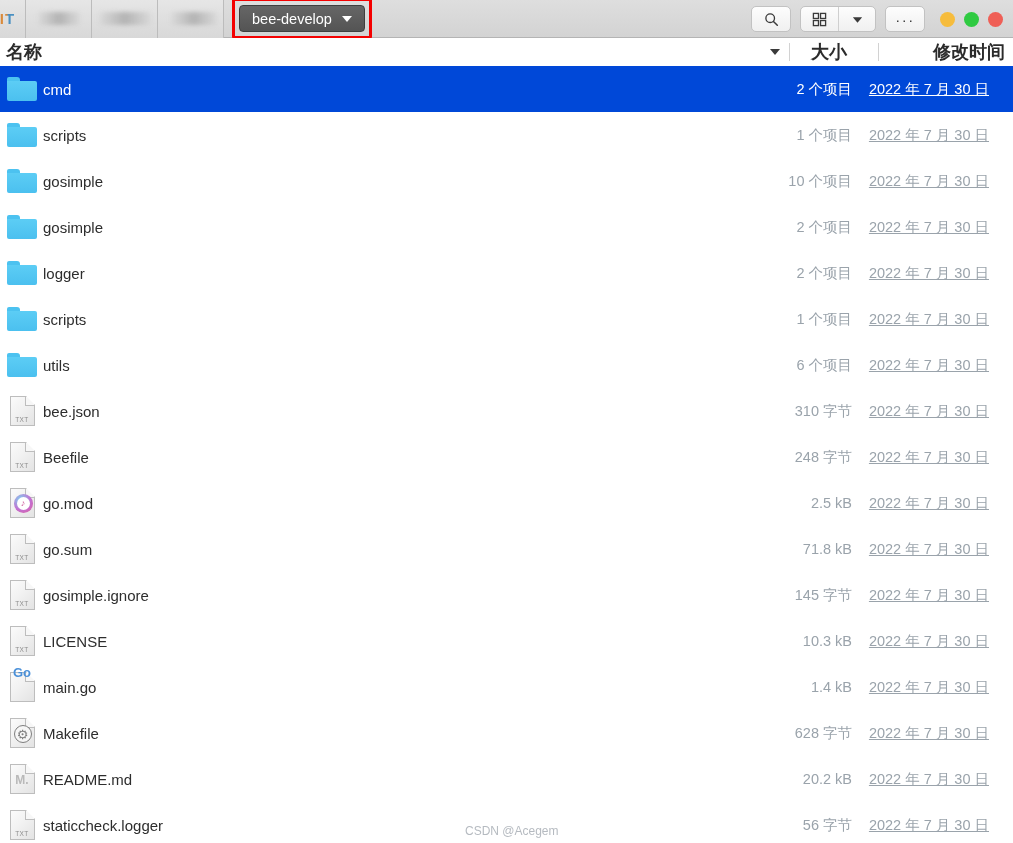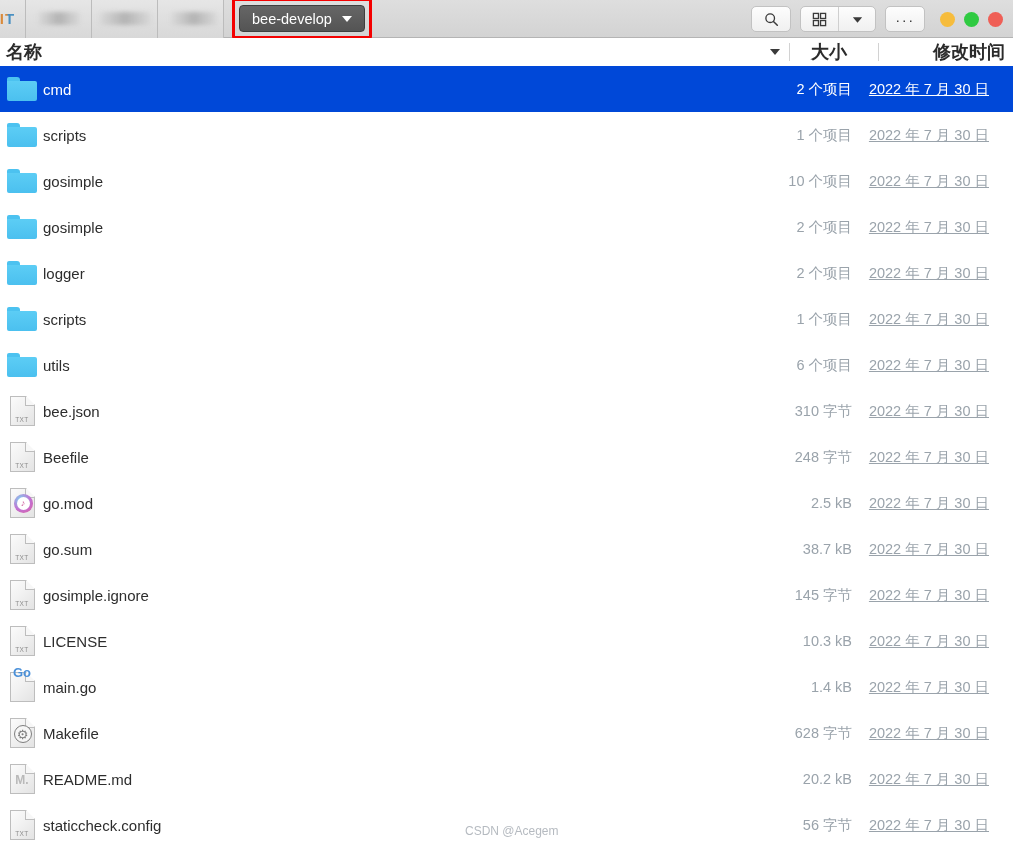--- a/index.html
+++ b/index.html
@@ -433,21 +433,21 @@
     </div>
     <div class="row">
       <div class="icon-cell">
         <span class="doc-ico">
           <span class="fold2"></span>
           <span class="fold"></span>
           <span class="tag">TXT</span>
         </span>
       </div>
       <span class="fname">go.sum</span>
-      <span class="size-cell">38.7 kB</span>
+      <span class="size-cell">71.8 kB</span>
       <span class="mtime-cell">2022 年 7 月 30 日</span>
     </div>
     <div class="row">
       <div class="icon-cell">
         <span class="doc-ico">
           <span class="fold2"></span>
           <span class="fold"></span>
           <span class="tag">TXT</span>
         </span>
       </div>
@@ -504,19 +504,19 @@
       <span class="mtime-cell">2022 年 7 月 30 日</span>
     </div>
     <div class="row">
       <div class="icon-cell">
         <span class="doc-ico">
           <span class="fold2"></span>
           <span class="fold"></span>
           <span class="tag">TXT</span>
         </span>
       </div>
-      <span class="fname">staticcheck.config</span>
+      <span class="fname">staticcheck.logger</span>
       <span class="size-cell">56 字节</span>
       <span class="mtime-cell">2022 年 7 月 30 日</span>
     </div>
   </div>
 
 <div class="watermark">CSDN @Acegem</div>
 
 </body></html>

